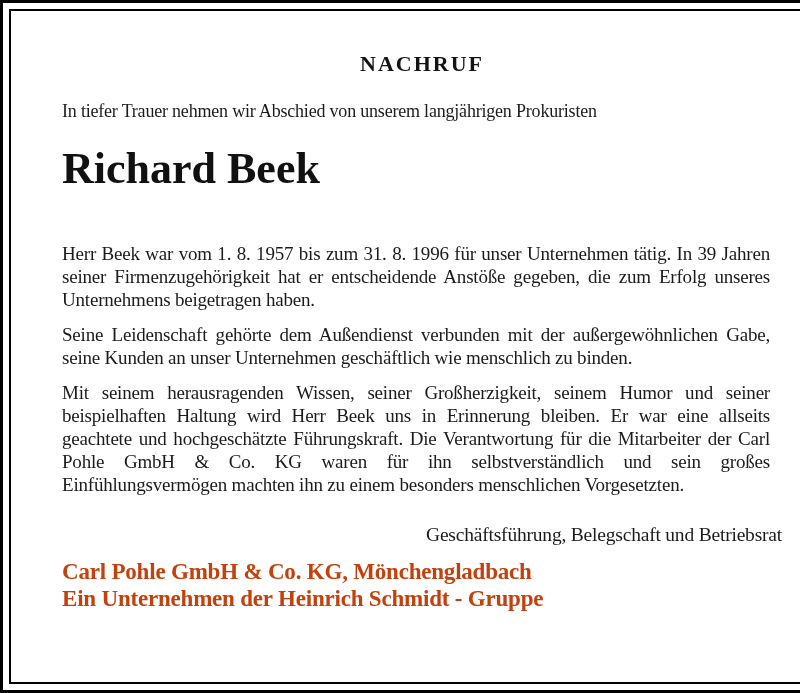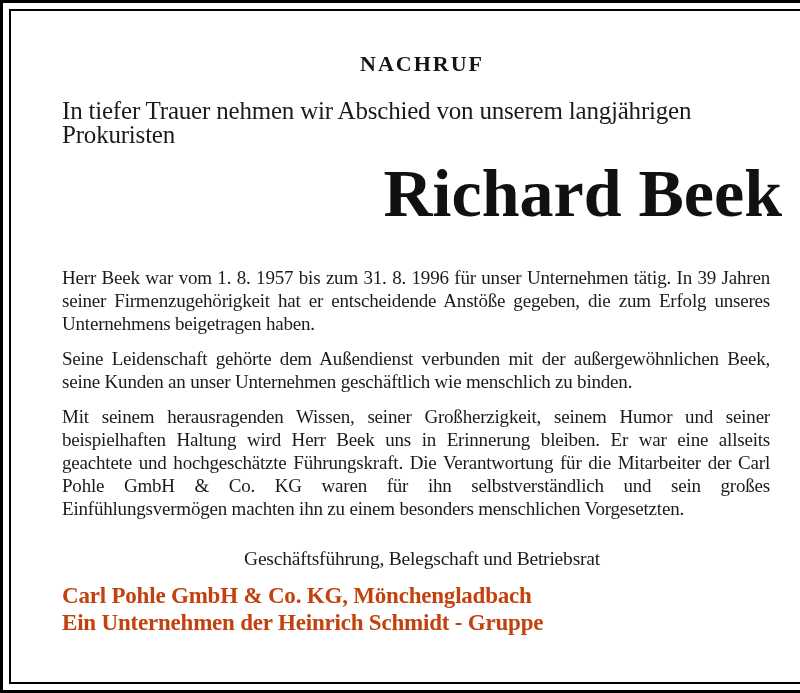--- a/index.html
+++ b/index.html
@@ -45,29 +45,29 @@
     margin: 38px 0 0 0;
     text-align: center;
     font-size: 22px;
     line-height: 26px;
     font-weight: bold;
     letter-spacing: 2px;
     color: #141414;
   }
   .intro {
     margin: 22px 0 0 0;
-    font-size: 25px;
+    font-size: 18px;
     line-height: 24px;
     text-align: left;
     letter-spacing: -0.2px;
   }
   .deceased-name {
     margin: 17px 0 0 0;
-    text-align: right;
-    font-size: 68px;
+    text-align: left;
+    font-size: 44px;
     line-height: 58px;
     font-weight: bold;
     color: #111111;
     letter-spacing: 0px;
   }
   .para {
     font-size: 19px;
     line-height: 23px;
     letter-spacing: -0.2px;
     text-align: justify;
@@ -75,21 +75,21 @@
     hyphens: none;
     margin: 12px 12px 0 0;
   }
   .para-1 { margin-top: 44px; }
   .para-4 { margin-top: 7px; text-align: left; }
   .signoff {
     margin: 27px 0 0 0;
     font-size: 19.5px;
     line-height: 24px;
     letter-spacing: -0.2px;
-    text-align: center;
+    text-align: right;
   }
   .company-line {
     margin: 0;
     font-size: 23px;
     line-height: 27px;
     font-weight: bold;
     color: #c2410c;
     text-align: left;
     letter-spacing: -0.2px;
   }
@@ -104,21 +104,21 @@
 
   <div class="content">
     <div class="kicker">NACHRUF</div>
 
     <p class="intro">In tiefer Trauer nehmen wir Abschied von unserem langjährigen Prokuristen</p>
 
     <h1 class="deceased-name">Richard Beek</h1>
 
     <p class="para para-1">Herr Beek war vom 1. 8. 1957 bis zum 31. 8. 1996 für unser Unternehmen tätig. In 39 Jahren seiner Firmenzugehörigkeit hat er entscheidende Anstöße gegeben, die zum Erfolg unseres Unternehmens beigetragen haben.</p>
 
-    <p class="para para-2">Seine Leidenschaft gehörte dem Außendienst verbunden mit der außergewöhnlichen Beek, seine Kunden an unser Unternehmen geschäftlich wie menschlich zu binden.</p>
+    <p class="para para-2">Seine Leidenschaft gehörte dem Außendienst verbunden mit der außergewöhnlichen Gabe, seine Kunden an unser Unternehmen geschäftlich wie menschlich zu binden.</p>
 
     <p class="para para-3">Mit seinem herausragenden Wissen, seiner Großherzigkeit, seinem Humor und seiner beispielhaften Haltung wird Herr Beek uns in Erinnerung bleiben. Er war eine allseits geachtete und hochgeschätzte Führungskraft. Die Verantwortung für die Mitarbeiter der Carl Pohle GmbH &amp; Co. KG waren für ihn selbstverständlich und sein großes Einfühlungsvermögen machten ihn zu einem besonders menschlichen Vorgesetzten.</p>
 
 
     <p class="signoff">Geschäftsführung, Belegschaft und Betriebsrat</p>
 
     <p class="company-line company-line-1">Carl Pohle GmbH &amp; Co. KG, Mönchengladbach</p>
 
     <p class="company-line company-line-2">Ein Unternehmen der Heinrich Schmidt - Gruppe</p>
   </div>

